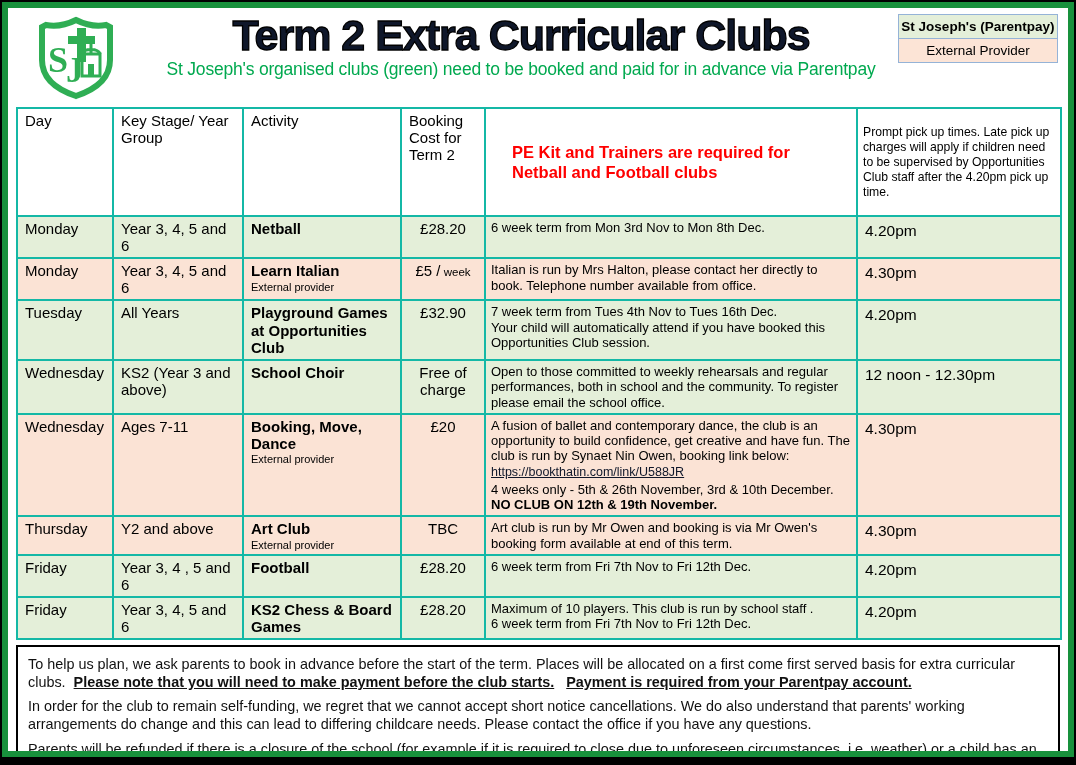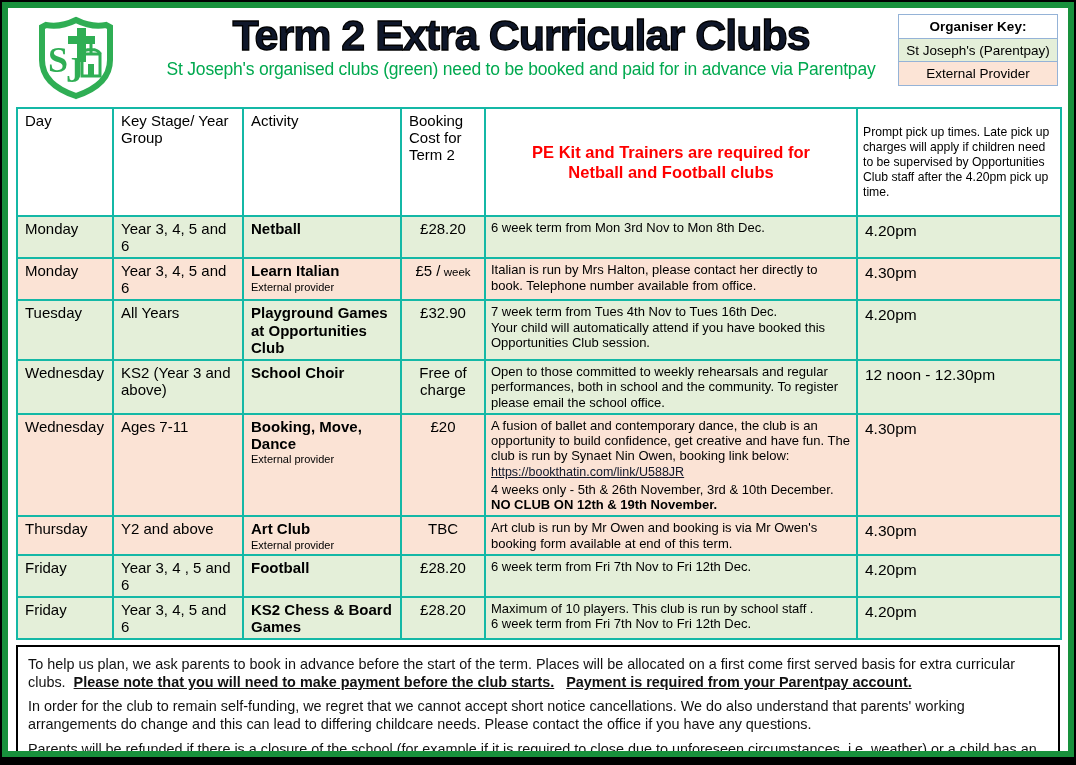--- a/index.html
+++ b/index.html
@@ -43,21 +43,21 @@
   table.clubs{
     width:100%;border-collapse:collapse;table-layout:fixed;margin-top:3px;
   }
   col.w-day{width:96px;} col.w-ks{width:130px;} col.w-act{width:158px;}
   col.w-cost{width:84px;} col.w-desc{width:372px;} col.w-pick{width:204px;}
   .clubs th,.clubs td{
     border:2px solid #14b8a6;vertical-align:top;padding:3px 7px;text-align:left;
   }
   .clubs th{font-weight:400;font-size:15px;background:#fff;height:60px;}
   th.h-notice{
-    color:#f00;font-weight:800;text-align:center;vertical-align:middle;
+    color:#f00;font-weight:800;text-align:left;vertical-align:middle;
     font-size:16.5px;line-height:1.25;padding:2px 26px;
   }
   th.h-pickup{font-size:12.2px;line-height:1.22;padding:16px 5px;}
   tr.theme-green td{background:#e4efd9;}
   tr.theme-pink td{background:#fbe3d5;}
   td.c-day,td.c-ks{font-size:15px;}
   .act-name{font-weight:700;font-size:15px;line-height:1.15;}
   .provider{font-size:11px;margin-top:1px;}
   td.c-cost{text-align:center;font-size:15px;}
   .cost-suffix{font-size:11.5px;}
@@ -92,21 +92,20 @@
         <rect x="58" y="48" width="6" height="12" fill="#2fae54"></rect>
         <text x="18" y="56" font-family="Liberation Serif, serif" font-size="36" font-weight="bold" fill="#2fae54">S</text>
         <text x="36" y="66" font-family="Liberation Serif, serif" font-size="36" font-weight="bold" fill="#2fae54">J</text>
       </svg>
     </div>
     <div class="title-wrap">
       <h1 class="title">Term 2 Extra Curricular Clubs</h1>
       <div class="subtitle">St Joseph's organised clubs (green) need to be booked and paid for in advance via Parentpay</div>
     </div>
     <div class="orgkey">
-      <div class="cell">Organiser Key:</div>
       <div class="cell key-green">St Joseph's (Parentpay)</div>
       <div class="cell key-pink">External Provider</div>
     </div>
   </div>
 
   <table class="clubs">
     <colgroup>
       <col class="w-day">
         <col class="w-ks">
         <col class="w-act">

